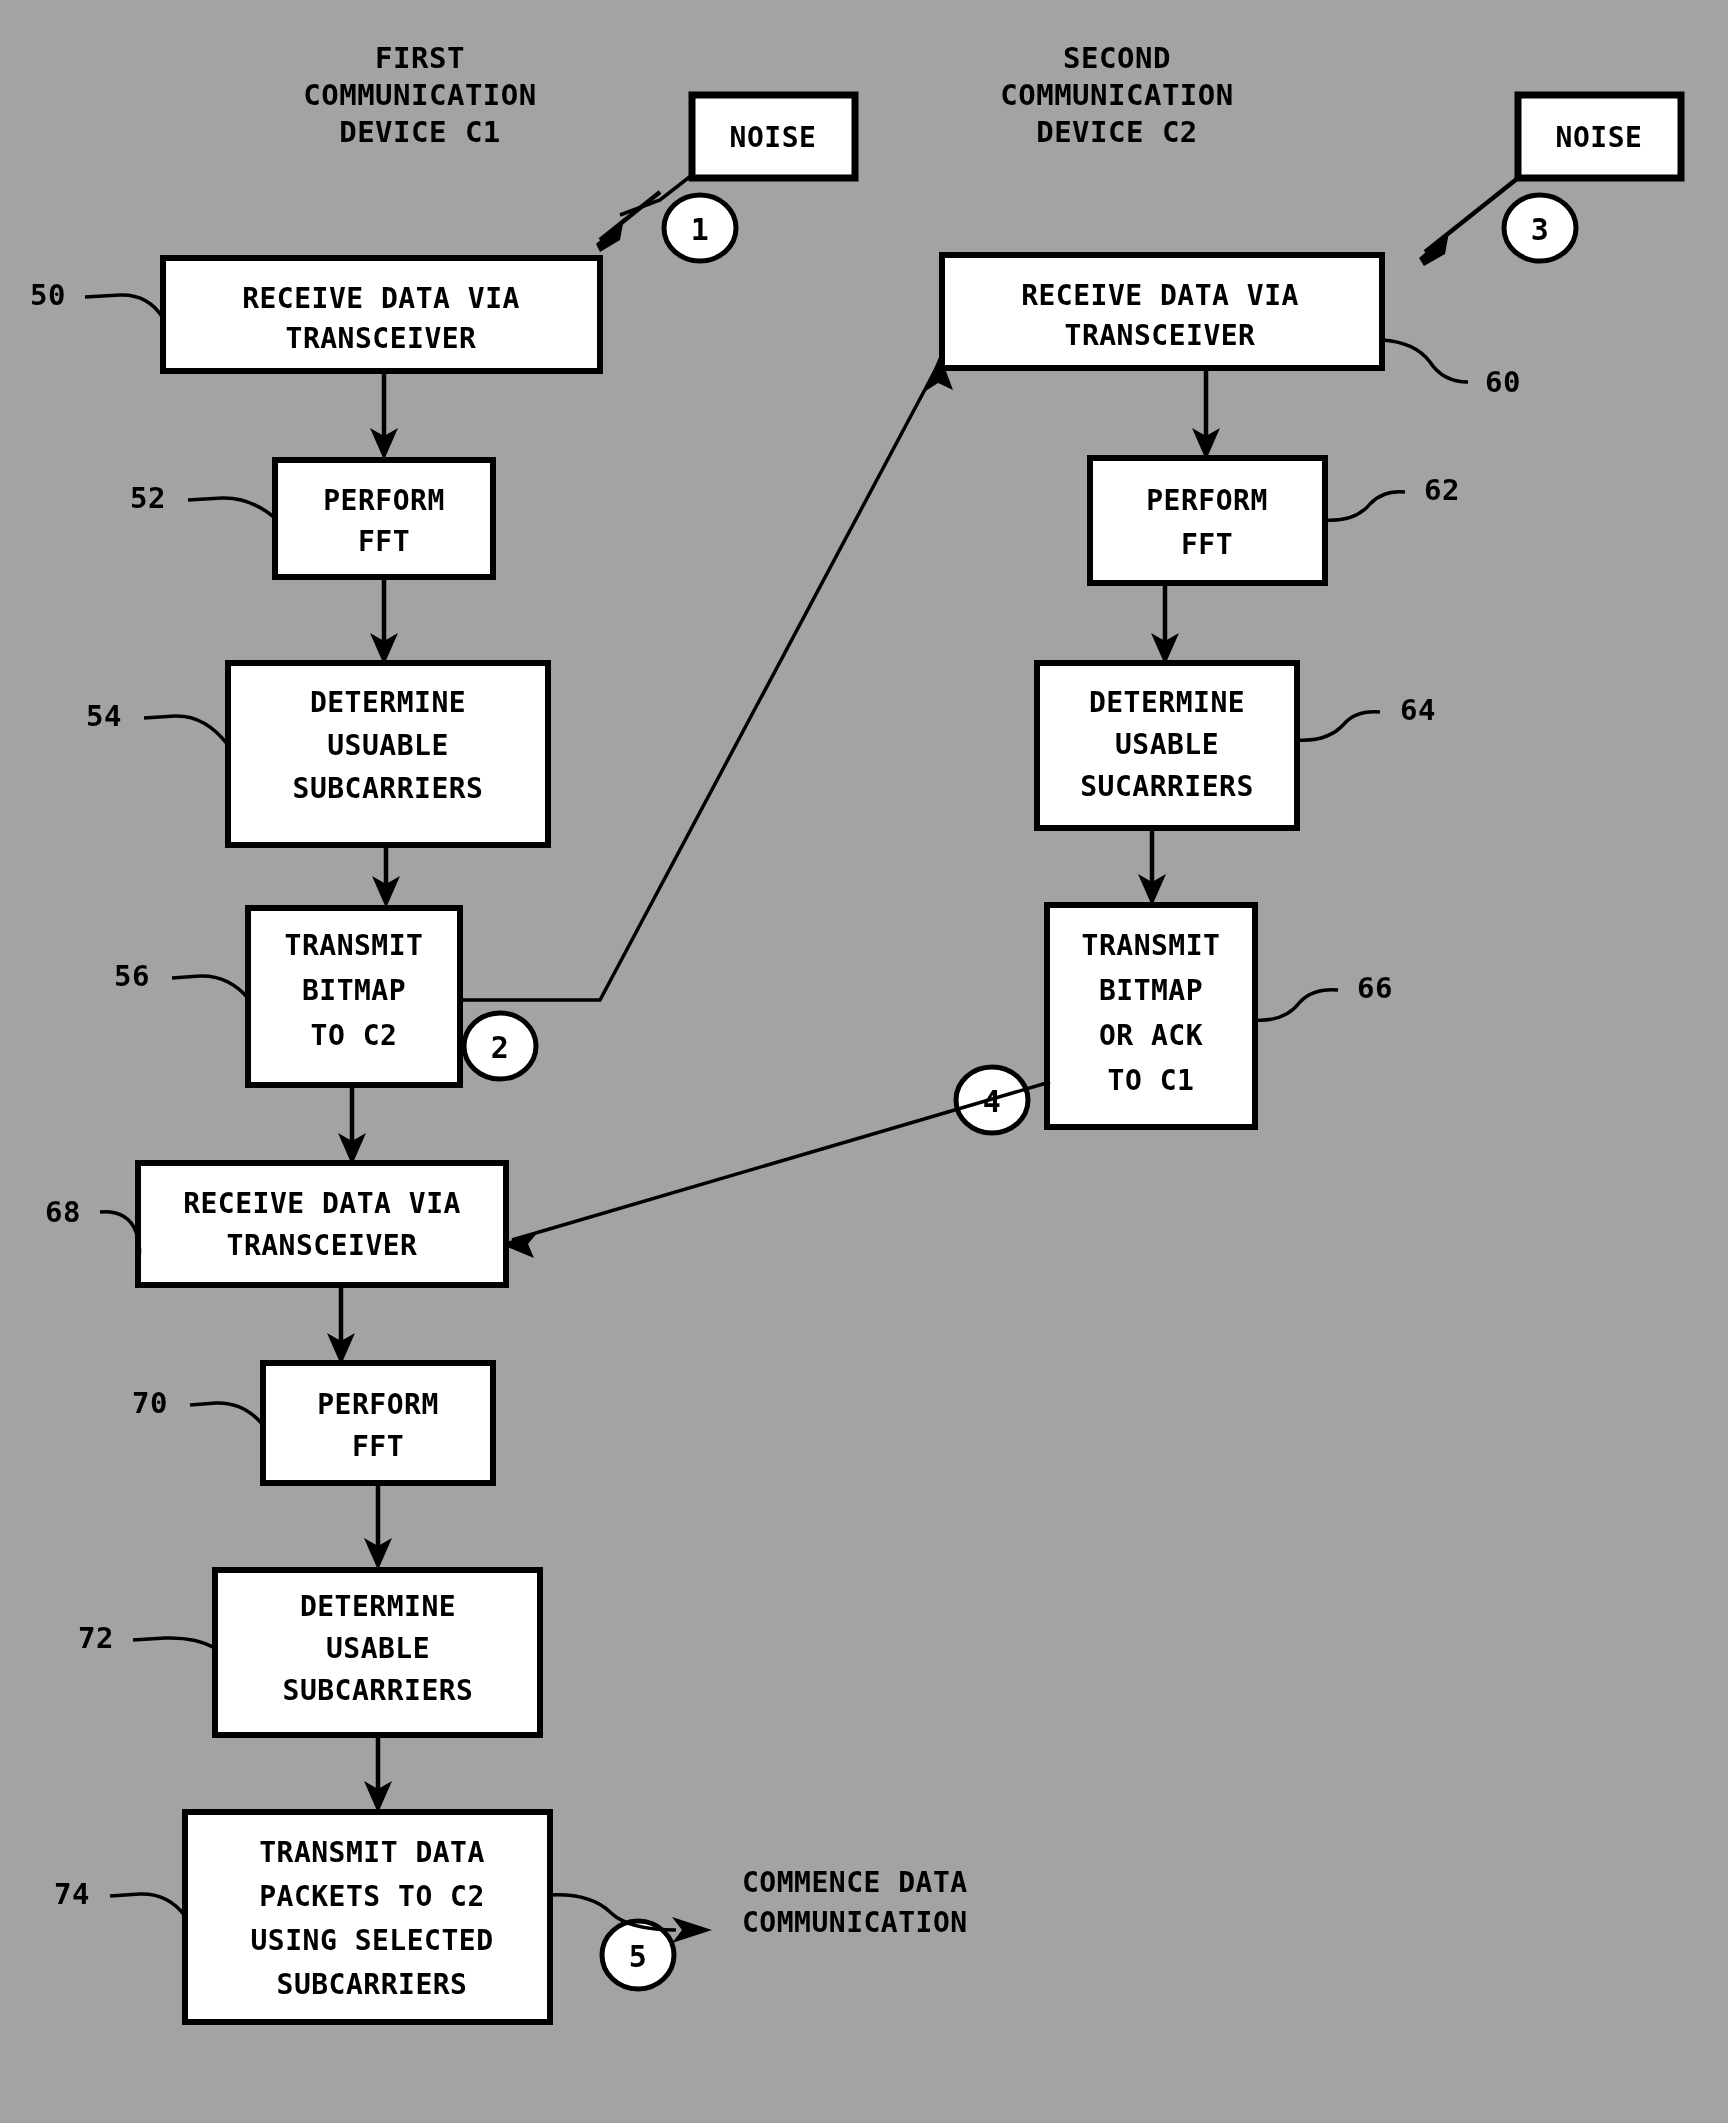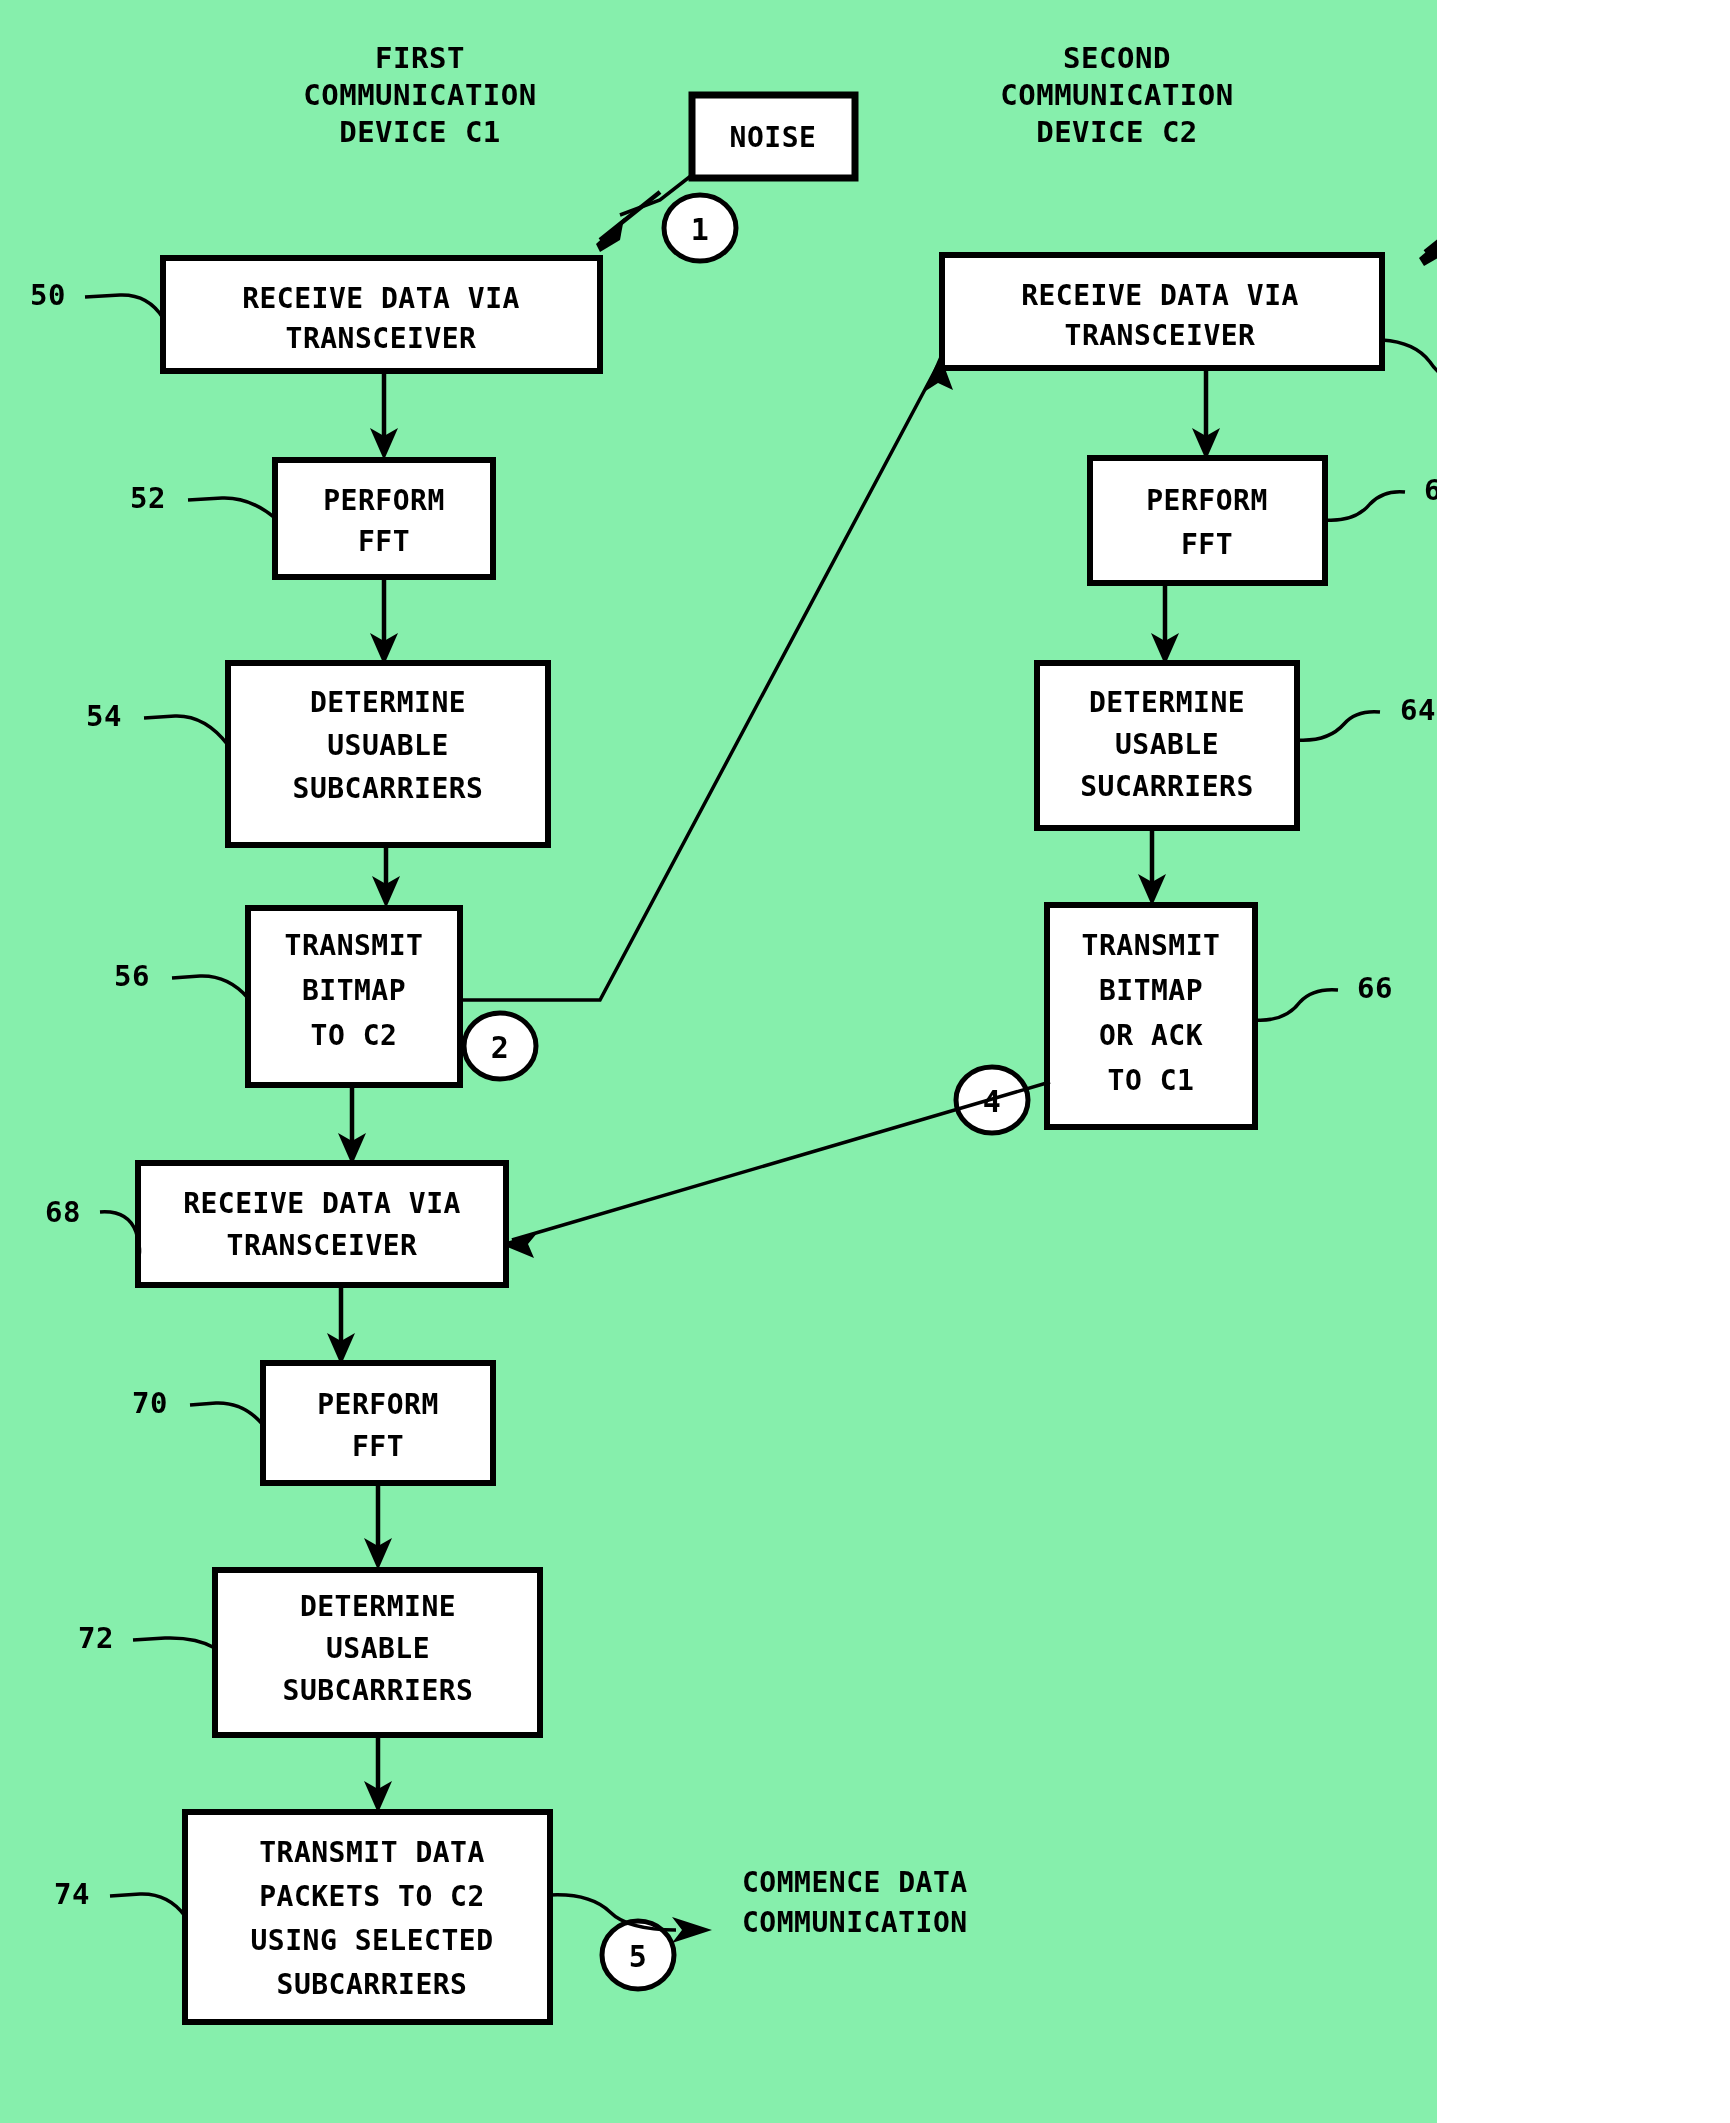--- a/index.html
+++ b/index.html
@@ -6,23 +6,23 @@
   html, body {
     margin: 0;
     padding: 0;
     background: #ffffff;
   }
   body {
     font-family: "DejaVu Sans Mono", monospace;
   }
   #stage {
     position: relative;
-    width: 1437px;
+    width: 1728px;
     height: 2123px;
-    background: #86efac;
+    background: #a3a3a3;
     overflow: hidden;
   }
   #diagram {
     position: absolute;
     top: 0; left: 0;
     width: 1730px;
     height: 2123px;
   }
   .flow-box {
     fill: #ffffff;

